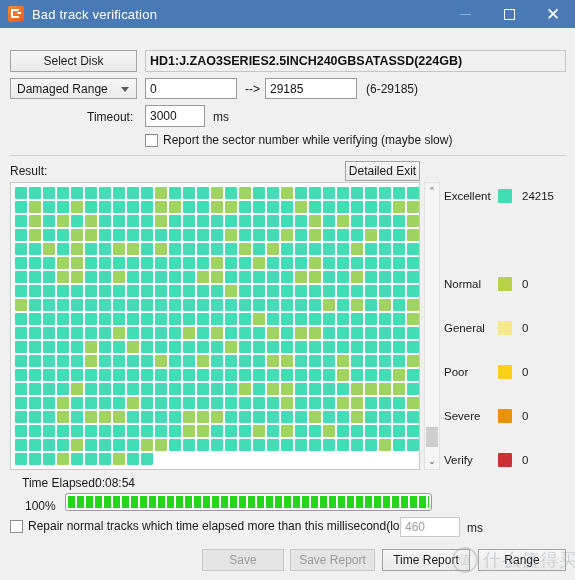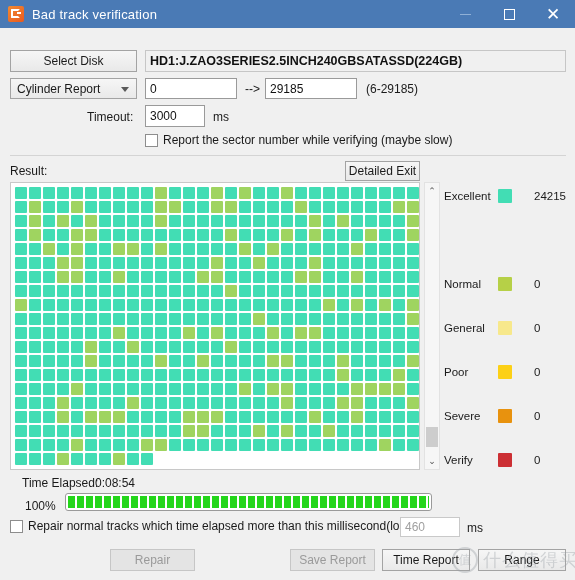--- a/index.html
+++ b/index.html
@@ -195,21 +195,21 @@
     left: 0; width: 125px; height: 16px;
     display: flex; align-items: center;
   }
   .legend-name {
     width: 54px; font-size: 11.5px; color: #1a1a1a; white-space: nowrap;
   }
   .legend-swatch {
     width: 14px; height: 14px; flex: none; border-radius: 1px;
   }
   .legend-count {
-    margin-left: 22px; font-size: 11.5px; color: #1a1a1a;
+    margin-left: 10px; font-size: 11.5px; color: #1a1a1a;
   }
 
   
   .progress-track {
     position: absolute;
     background: #ffffff;
     border: 1px solid #9a9a9a;
     border-radius: 3px;
     box-sizing: border-box;
     overflow: hidden;
@@ -267,21 +267,21 @@
       <div class="win-btn close">
           <span class="glyph">✕</span>
         </div>
     </div>
   </div>
 
   <div class="btn" style="position:absolute;left:10px;top:50px;width:127px;height:22px;">Select Disk</div>
   <div class="field" style="position:absolute;left:145px;top:50px;width:421px;height:22px;background:#f0f0f0;border-color:#c6c6c6;font-weight:bold;font-size:12.5px;">HD1:J.ZAO3SERIES2.5INCH240GBSATASSD(224GB)</div>
 
   <div class="combo" style="left:10px;top:78px;width:127px;height:21px;">
-    <span>Cylinder Report</span>
+    <span>Damaged Range</span>
     <span class="chev"></span>
   </div>
   <div class="field" style="position:absolute;left:145px;top:78px;width:92px;height:21px;">0</div>
   <div class="lbl" style="left:245px;top:82px;">--&gt;</div>
   <div class="field" style="position:absolute;left:265px;top:78px;width:92px;height:21px;">29185</div>
   <div class="lbl" style="left:366px;top:82px;">(6-29185)</div>
 
   <div class="lbl" style="left:87px;top:110px;">Timeout:</div>
   <div class="field" style="position:absolute;left:145px;top:105px;width:60px;height:22px;">3000</div>
   <div class="lbl" style="left:213px;top:110px;">ms</div>
@@ -909,21 +909,21 @@
     <div class="progress-fill" id="progress-fill" style="width: 100%;"></div>
   </div>
 
   <div style="position:absolute;left:10px;top:519px;display:flex;align-items:center;">
     <span class="checkbox"></span>
     <span class="lbl" style="position:static;margin-left:5px;">Repair normal tracks which time elapsed more than this millisecond(lossless):</span>
   </div>
   <div class="field readonly-disabled" style="position:absolute;left:400px;top:517px;width:60px;height:20px;">460</div>
   <div class="lbl" style="left:467px;top:521px;">ms</div>
 
-  <div class="btn disabled" style="position:absolute;left:110px;top:549px;width:85px;height:22px;">Repair</div>
+  <div class="btn disabled" style="position:absolute;left:202px;top:549px;width:82px;height:22px;">Save</div>
   <div class="btn disabled" style="position:absolute;left:290px;top:549px;width:85px;height:22px;">Save Report</div>
   <div class="btn" style="position:absolute;left:382px;top:549px;width:88px;height:22px;">Time Report</div>
   <div class="btn" style="position:absolute;left:478px;top:549px;width:88px;height:22px;">Range</div>
 
   <div class="watermark">
     <div class="wm-circle">值</div>
     <div class="wm-text">什么值得买</div>
   </div>
 
 </div>

